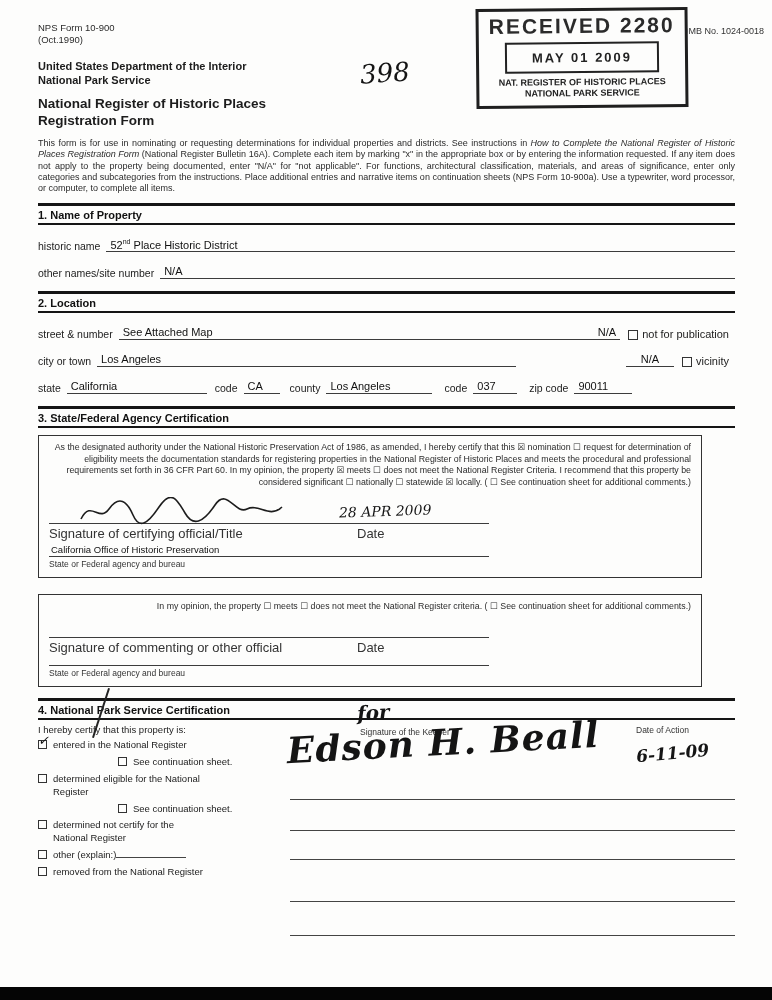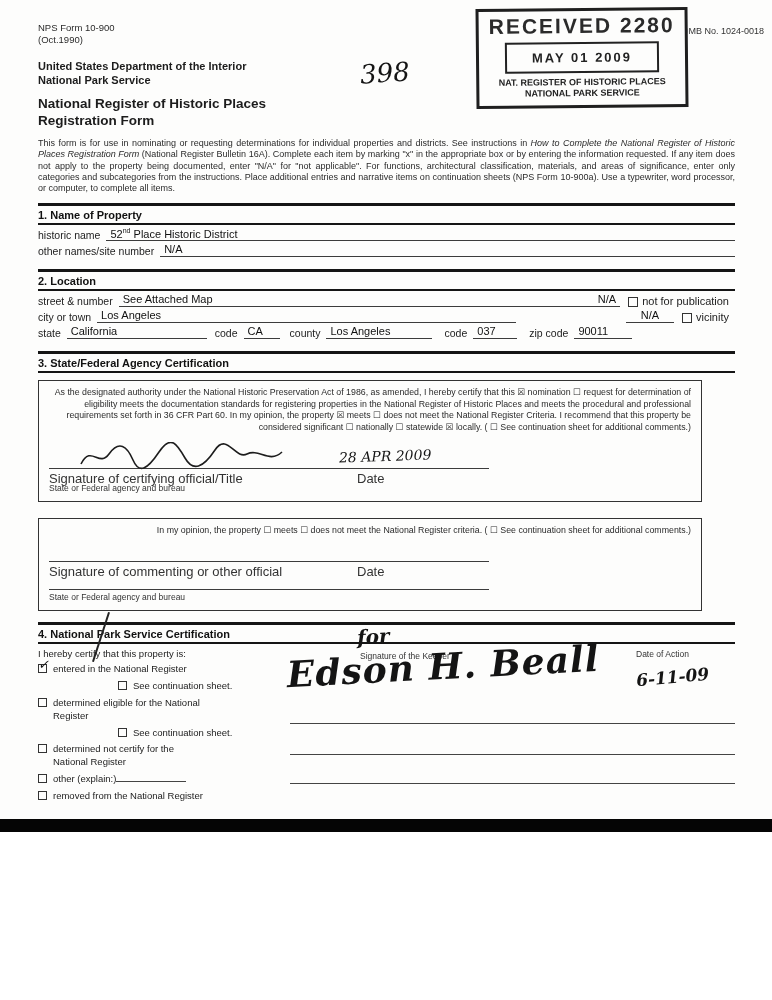--- a/index.html
+++ b/index.html
@@ -1,18 +1,18 @@
 <!DOCTYPE html>
 <html><head>
 <meta charset="utf-8">
 <style>
   * { margin:0; padding:0; box-sizing:border-box; }
   html,body { width:772px; height:1000px; }
   body { font-family:"Liberation Sans", sans-serif; color:#1c1c1c; background:#ffffff; }
-  .sheet { position:relative; width:772px; height:832px; background:#fdfdfc; overflow:hidden; }
+  .sheet { position:relative; width:772px; height:1000px; background:#fdfdfc; overflow:hidden; }
   .page { position:absolute; inset:0; padding:22px 37px 0 38px; }
 
   .meta { font-size:9.5px; line-height:1.25; color:#2a2a2a; }
   .omb { position:absolute; top:26px; right:8px; font-size:9px; white-space:nowrap; z-index:1; color:#333; }
 
   
   .stamp { position:absolute; top:8px; right:84px; width:212px; border:3px solid #1f1f1f; background:#fdfdfc;
            z-index:2; transform:rotate(-0.6deg); text-align:center; padding-bottom:5px; }
   .stamp-received { font-size:21px; font-weight:bold; letter-spacing:2px; color:#2b2b2b; padding:3px 2px 2px; white-space:nowrap; }
   .stamp-datebox { border:2px solid #222; margin:2px 26px 4px; padding:6px 2px; font-size:13px; font-weight:bold; letter-spacing:2px; color:#222; }
@@ -22,21 +22,21 @@
   .hw-398 { position:absolute; top:58px; left:360px; font-size:26px; transform:rotate(-4deg); z-index:1; }
 
   .dept { margin-top:14px; font-size:11px; font-weight:bold; line-height:1.25; }
   .title { margin-top:9px; font-size:13.5px; font-weight:bold; line-height:1.25; }
   .instructions { margin-top:8px; font-size:9px; line-height:1.26; color:#2b2b2b; text-align:justify; }
 
   .sec-hdr { border-top:3px solid #151515; border-bottom:2px solid #151515; padding:3px 0 2px;
              font-weight:bold; font-size:11px; color:#111; }
   .mt1 { margin-top:8px; } .mt2 { margin-top:12px; } .mt3 { margin-top:11px; }
 
-  .frow { display:flex; align-items:flex-end; margin-top:2px; font-size:10.5px; }
+  .frow { display:flex; align-items:flex-end; margin-top:13px; font-size:10.5px; }
   .frow .lbl { white-space:nowrap; padding-right:6px; color:#222; }
   .uline { border-bottom:1px solid #3c3c3c; font-size:11px; padding:0 4px 1px; color:#111; }
   .grow { flex:1; display:flex; justify-content:space-between; }
   .cb { display:inline-block; width:10px; height:10px; border:1.2px solid #333; background:#fdfdfc; position:relative; margin:0 4px 0 8px; flex:none; }
   .cb .mk { position:absolute; left:-1px; top:-7px; font-size:13px; line-height:1; color:#111; }
   sup { font-size:7px; vertical-align:super; }
 
   .certbox { border:1.5px solid #333; margin-top:7px; margin-right:33px; padding:6px 10px 8px; }
   .certtext { font-size:8.8px; line-height:1.3; color:#2a2a2a; text-align:right; }
   .sigarea { position:relative; height:34px; width:440px; border-bottom:1px solid #3c3c3c; margin-top:2px; }
@@ -154,20 +154,21 @@
       <div class="sigarea">
         <svg width="210" height="30" viewBox="0 0 210 30">
           <path d="M4 22 C14 2, 22 26, 32 12 S50 4, 56 18 S70 28, 82 10 S100 2, 108 16 S126 26, 138 8 S158 18, 170 12 S192 22, 205 10" stroke="#1d1d1d" stroke-width="1.6" fill="none"></path>
         </svg>
         <span class="hw sig-date">28 APR 2009</span>
       </div>
       <div class="siglabels">
         <span>Signature of certifying official/Title</span>
         <span class="datepos">Date</span>
       </div>
+      <div class="agency-line">California Office of Historic Preservation</div>
       <div class="agency-lbl">State or Federal agency and bureau</div>
     </div>
 
     <div class="certbox" style="margin-top:16px">
       <div class="certtext">In my opinion, the property ☐ meets ☐ does not meet the National Register criteria. ( ☐ See continuation sheet for additional comments.)</div>
       <div class="blank-sigline"></div>
       <div class="siglabels">
         <span>Signature of commenting or other official</span>
         <span class="datepos">Date</span>
       </div>

